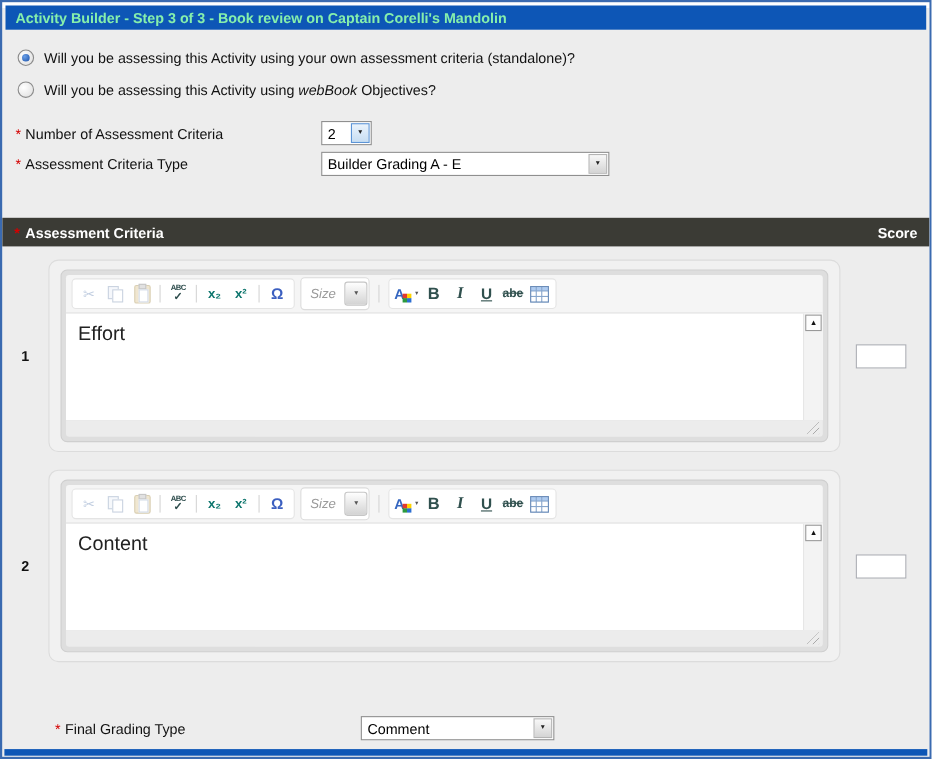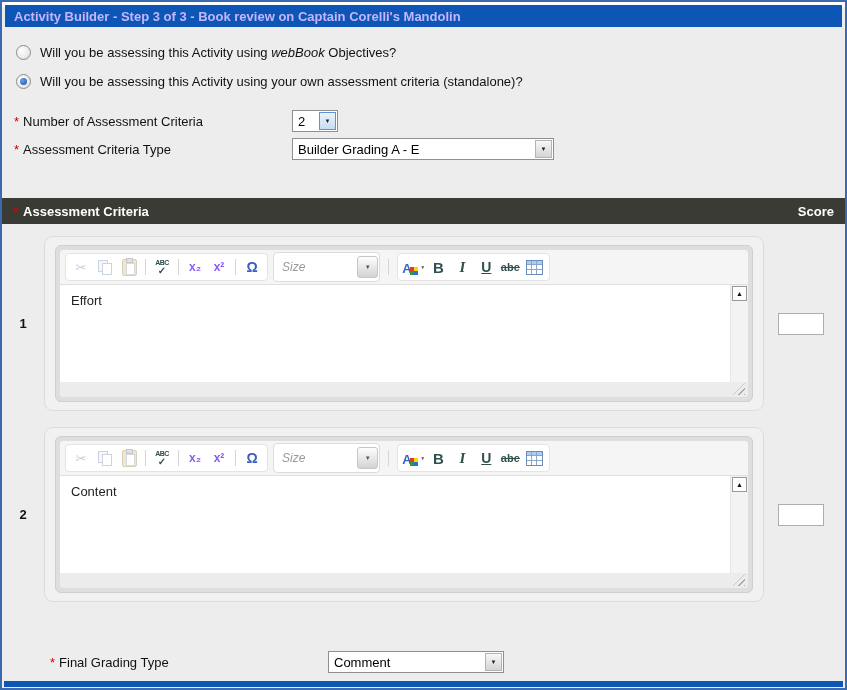--- a/index.html
+++ b/index.html
@@ -4,21 +4,21 @@
 <style>
   html,body{margin:0;padding:0;background:#fff;}
   .page{
     position:relative;width:847px;height:690px;box-sizing:border-box;
     border:2px solid #3a6ab0;
     background:linear-gradient(#ffffff 0px,#ffffff 5px,#ededed 5px);
     font-family:"Liberation Sans",sans-serif;overflow:hidden;
   }
   
   .hdr{
-    margin:3px 3px 0 3px;height:22px;background:#0d56b6;color:#c4b5fd;
+    margin:3px 3px 0 3px;height:22px;background:#0d56b6;color:#86efac;
     font-size:13px;font-weight:bold;display:flex;align-items:center;padding-left:9px;
   }
   
   .radios{padding:16px 14px 0 14px;}
   .radio-row{display:flex;align-items:center;margin-bottom:11px;height:18px;}
   .radio{
     width:13px;height:13px;border-radius:50%;border:1px solid #8b8b8b;
     background:radial-gradient(circle at 35% 35%,#ffffff,#dcdcdc);
     position:relative;margin-right:9px;flex:none;cursor:pointer;
   }
@@ -77,39 +77,39 @@
   .icon-cut{font-size:13px;color:#8fa6c8;}
   .icon-copy{position:relative;width:14px;height:15px;display:inline-block;}
   .icon-copy::before{content:"";position:absolute;left:0;top:0;width:8px;height:10px;background:#eef2f8;border:1px solid #9fb0c8;}
   .icon-copy::after{content:"";position:absolute;left:4px;top:3px;width:8px;height:10px;background:#fff;border:1px solid #9fb0c8;}
   .icon-paste{position:relative;width:13px;height:15px;display:inline-block;background:#e4d3ab;border:1px solid #bba876;border-radius:2px;}
   .icon-paste::before{content:"";position:absolute;left:3px;top:-2px;width:5px;height:3px;background:#c9c9c9;border:1px solid #9a9a9a;}
   .icon-paste::after{content:"";position:absolute;left:3px;top:3px;width:7px;height:10px;background:#fff;border:1px solid #aebdd2;}
   .icon-abc{display:flex;flex-direction:column;align-items:center;width:18px;}
   .abc-top{font-size:7px;font-weight:bold;color:#2e4d4d;line-height:7px;letter-spacing:-0.5px;}
   .abc-check{font-size:10px;font-weight:bold;color:#2e4d4d;line-height:9px;}
-  .tscript{font-size:12px;font-weight:bold;color:#8b5cf6;}
+  .tscript{font-size:12px;font-weight:bold;color:#0f766e;}
   .omega{font-size:14px;font-weight:bold;color:#3b5fc0;}
-  .size-box{border:1px solid #dcdcdc;border-radius:4px;background:#fff;display:flex;align-items:center;height:26px;padding:1px 1px 1px 0;cursor:pointer;gap:44px;}
+  .size-box{border:1px solid #dcdcdc;border-radius:4px;background:#fff;display:flex;align-items:center;height:26px;padding:1px 1px 1px 0;cursor:pointer;}
   .size-label{font-style:italic;color:#9a9a9a;font-size:12px;padding:0 8px;}
   .size-btn{width:19px;height:20px;border:1px solid #c6c6c6;border-radius:3px;background:linear-gradient(#fefefe,#d3d3d3);display:flex;align-items:center;justify-content:center;font-size:6px;color:#555;}
   .icon-color{position:relative;width:17px;height:17px;}
   .icon-color .A{font-weight:bold;font-size:13px;color:#3566c0;line-height:15px;}
   .icon-color::after{content:"";position:absolute;left:8px;top:8px;width:4px;height:4px;background:#e23b2e;
     box-shadow:4px 0 0 #ffd400,0 4px 0 #2c9a3e,4px 4px 0 #2d6fd2;}
   .caret-sm{font-size:5px;color:#555;margin-left:1px;}
   .tb-b{font-size:15px;font-weight:bold;color:#30504e;}
   .tb-i{font-size:15px;font-weight:bold;font-style:italic;font-family:"Liberation Serif",serif;color:#30504e;}
   .tb-u{font-size:14px;font-weight:bold;text-decoration:underline;color:#30504e;}
   .tb-s{font-size:11px;font-weight:bold;text-decoration:line-through;color:#30504e;}
   .icon-table{width:15px;height:13px;display:grid;grid-template-columns:1fr 1fr 1fr;grid-template-rows:3px 1fr 1fr;gap:1px;background:#88a6cc;border:1px solid #6b8cb8;}
   .icon-table span{background:#fff;}
   .icon-table span.h{background:#aecbf0;}
   .content{background:#fff;display:flex;height:97px;border-top:1px solid #e0e0e0;}
-  .ctext{flex:1;padding:8px 11px;font-size:13px;color:#222;outline:none;}
+  .ctext{flex:1;padding:8px 11px;font-size:18px;color:#222;outline:none;}
   .vscroll{width:17px;background:#f3f3f3;border-left:1px solid #e6e6e6;display:flex;flex-direction:column;align-items:center;}
   .scroll-up{width:15px;height:15px;box-sizing:border-box;border:1px solid #999;background:#fdfdfd;font-size:7px;line-height:13px;text-align:center;color:#111;margin-top:1px;cursor:pointer;}
   .bottombar{height:15px;background:#ececec;border-radius:0 0 3px 3px;position:relative;}
   .resize{
     position:absolute;right:3px;bottom:2px;width:12px;height:12px;cursor:nwse-resize;
     clip-path:polygon(100% 0,100% 100%,0 100%);
     background:repeating-linear-gradient(135deg,#a9a9a9 0 1px,transparent 1px 4px);
   }
   .score-input{
     width:46px;height:22px;border:1px solid #abadb3;margin-left:14px;box-sizing:border-box;
@@ -122,26 +122,26 @@
 <body>
 
 <div class="page">
 
   <div class="hdr">
     <span>Activity Builder - Step 3 of 3 - Book review on Captain Corelli's Mandolin</span>
   </div>
 
   <div class="radios">
     <div class="radio-row">
+      <span class="radio checked"></span>
+      <span class="radio-label">Will you be assessing this Activity using your own assessment criteria (standalone)?</span>
+    </div>
+    <div class="radio-row">
       <span class="radio"></span>
       <span class="radio-label"><span>Will you be assessing this Activity using </span><span class="it">webBook</span><span> Objectives?</span></span>
-    </div>
-    <div class="radio-row">
-      <span class="radio checked"></span>
-      <span class="radio-label">Will you be assessing this Activity using your own assessment criteria (standalone)?</span>
     </div>
   </div>
 
   <div class="fields">
     <div class="field">
       <span class="flabel"><span class="req">*</span><span>Number of Assessment Criteria</span></span>
       <div class="select w-num focus">
         <span class="val">2</span>
         <span class="btn">
             <span>▼</span>

